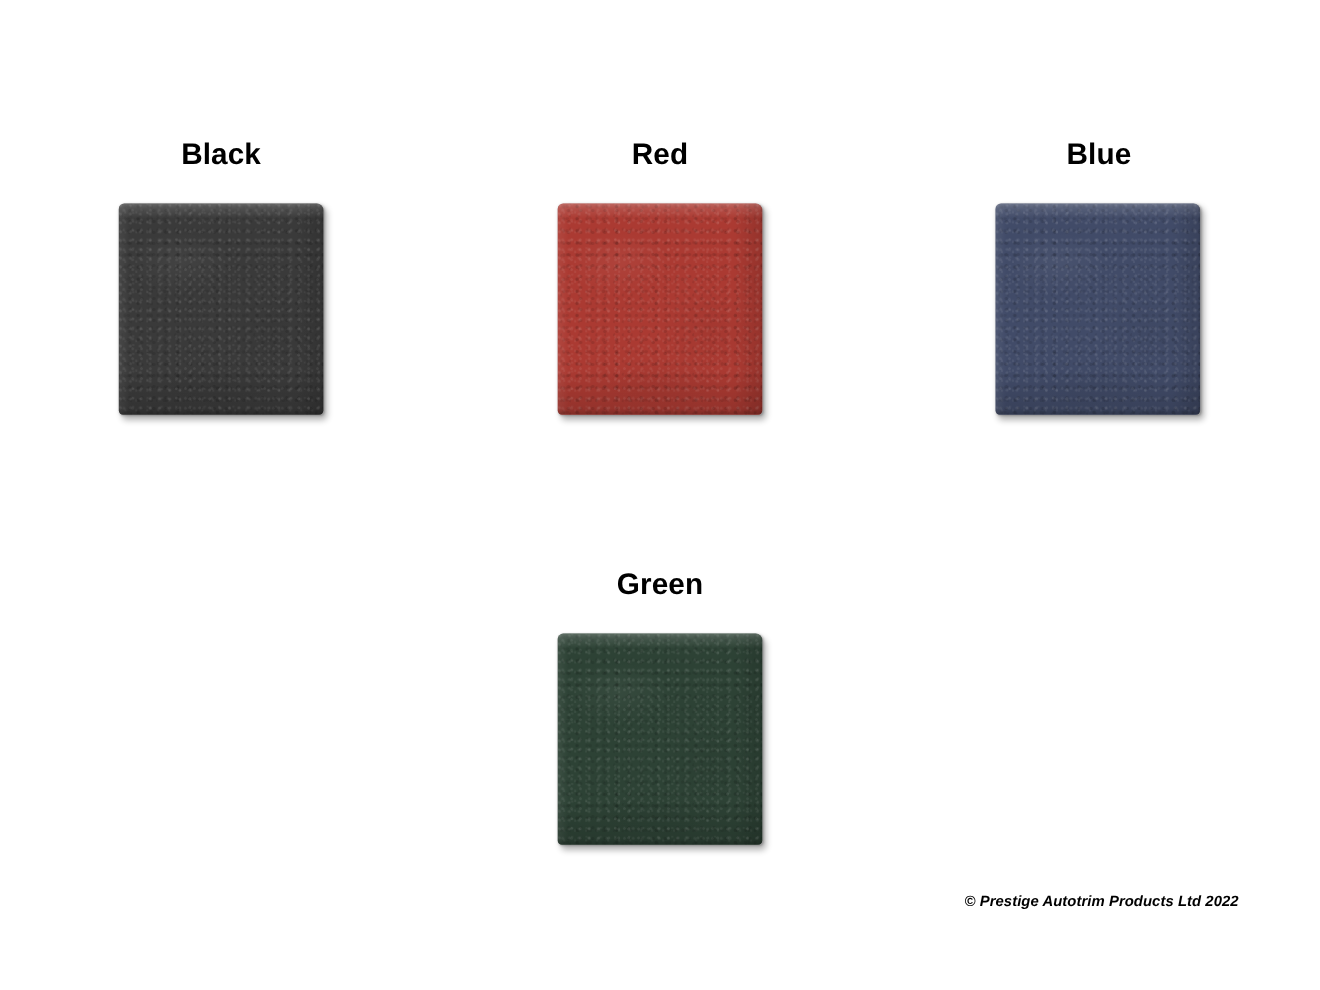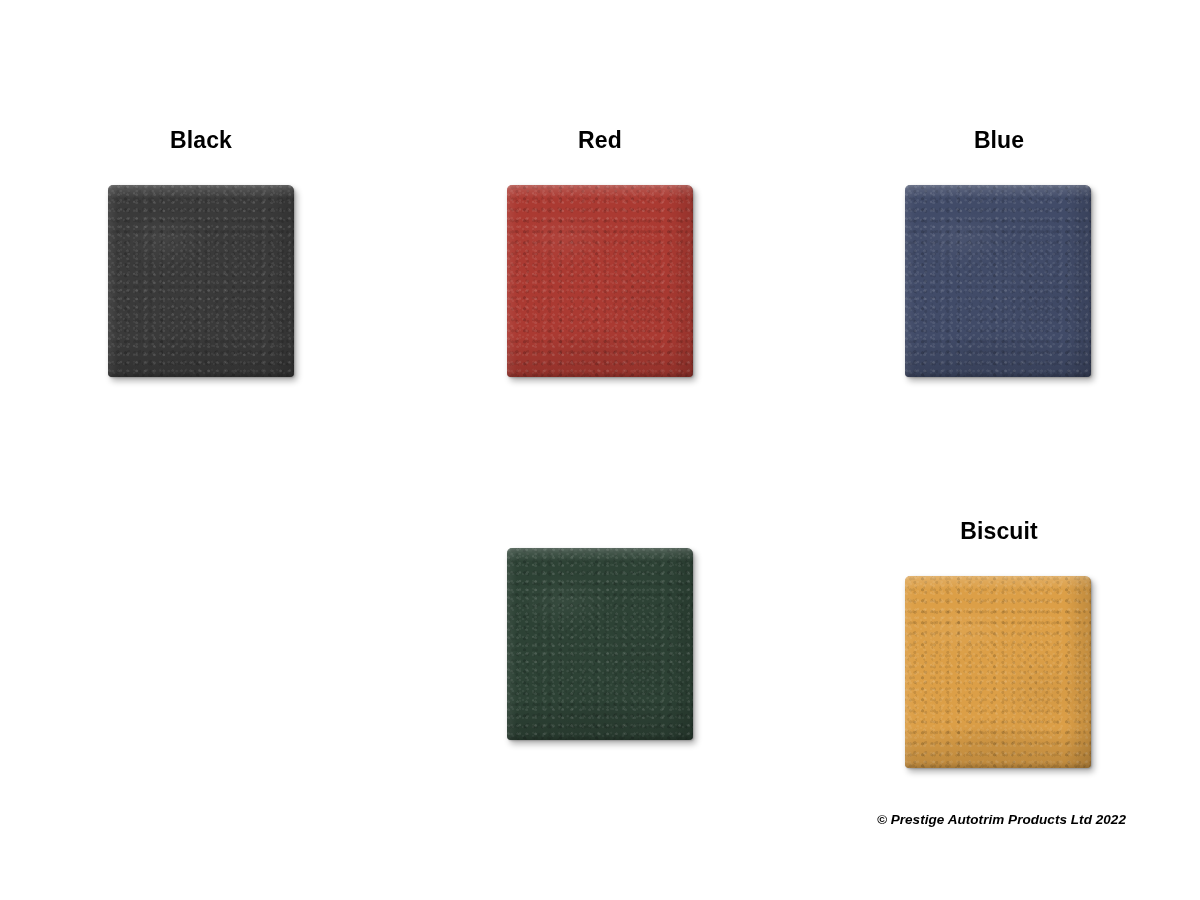--- a/index.html
+++ b/index.html
@@ -40,21 +40,21 @@
   .swatch-cell.col0 { left: 61px; }
   .swatch-cell.col1 { left: 460px; }
   .swatch-cell.col2 { left: 860px; }
   .swatch-cell.row0 { top: 126px; }
   .swatch-cell.row1 { top: 517px; }
 
   .swatch-label {
     display: block;
     width: 280px;
     text-align: center;
-    font-size: 23px;
+    font-size: 27px;
     font-weight: bold;
     color: #000000;
     line-height: 28px;
     letter-spacing: 0.1px;
     white-space: nowrap;
   }
 
   
   .swatch-cell.col2 .swatch-label { transform: translateX(-1px); }
 
@@ -184,37 +184,28 @@
         <div class="swatch-tile" style="background-color: rgb(171, 58, 50);">
           <div class="mottle"></div>
           <div class="grain"></div>
           <div class="bevel"></div>
         </div>
       </div>
     </div>
 
 
     <div class="swatch-cell row1 col1">
+      <span class="swatch-label">Green</span>
       <div class="swatch-tile-wrap">
         <div class="swatch-tile" style="background-color: rgb(45, 66, 53);">
           <div class="mottle"></div>
           <div class="grain"></div>
           <div class="bevel"></div>
         </div>
       </div>
     </div>
 
-    <div class="swatch-cell row1 col2">
-      <span class="swatch-label">Biscuit</span>
-      <div class="swatch-tile-wrap">
-        <div class="swatch-tile" style="background-color: rgb(220, 159, 71);">
-          <div class="mottle"></div>
-          <div class="grain"></div>
-          <div class="bevel"></div>
-        </div>
-      </div>
-    </div>
 
   </div>
 
   <div id="copyright-line">© Prestige Autotrim Products Ltd 2022</div>
 
 </div>
 
 </body></html>

